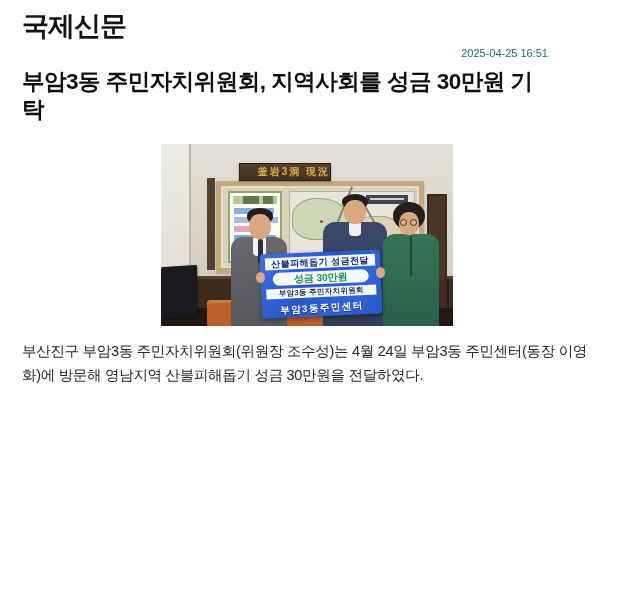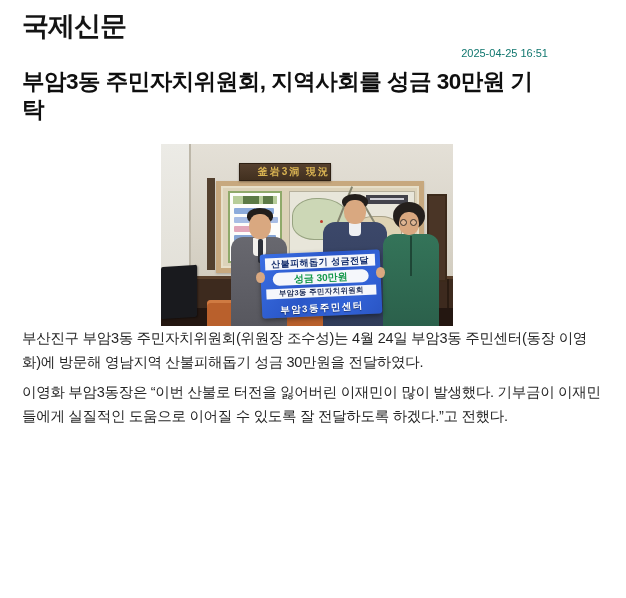--- a/index.html
+++ b/index.html
@@ -87,21 +87,21 @@
   .sg1 { color:#16306e; font-size:9px; line-height:12px; letter-spacing:0.5px; margin-bottom:3px; }
   .sg2 { color:#13984a; font-size:10px; line-height:13px; border-radius:8px; margin:0 7px 3px; }
   .sg3 { color:#1d2c55; font-size:7.5px; line-height:10px; letter-spacing:0.3px; }
   .sg4 { color:#ffffff; font-size:9.5px; line-height:12px; font-weight:700; text-align:center; letter-spacing:1.5px;
     margin-top:5px; transform:rotate(-1deg); text-shadow:0 1px 1px rgba(0,0,0,.45); white-space:nowrap; }
   .hand { position:absolute; width:9px; height:11px; background:#d9a880; border-radius:50%; z-index:6; }
   .hd-left { left:95px; top:128px; }
   .hd-right { left:215px; top:123px; }
 
   
-  article { margin-top:1px; width:582px; }
+  article { margin-top:14px; width:582px; }
   article p { font-size:14.5px; line-height:23.5px; color:#262626; letter-spacing:-0.3px;
     word-break:break-all; margin-bottom:7px; }
 </style>
 </head>
 <body>
 
 <div class="page">
 
   <header>
     <div class="logo">국제신문</div>
@@ -178,16 +178,15 @@
       <div class="sg-row sg2">성금 30만원</div>
       <div class="sg-row sg3">부암3동  주민자치위원회</div>
       <div class="sg4">부암3동주민센터</div>
     </div>
     <div class="hand hd-left"></div>
     <div class="hand hd-right"></div>
   </figure>
 
   <article>
     <p>부산진구 부암3동 주민자치위원회(위원장 조수성)는 4월 24일 부암3동 주민센터(동장 이영화)에 방문해 영남지역 산불피해돕기 성금 30만원을 전달하였다.</p>
-    <p>이영화 부암3동장은 “이번 산불로 터전을 잃어버린 이재민이 많이 발생했다. 기부금이 이재민들에게 실질적인 도움으로 이어질 수 있도록 잘 전달하도록 하겠다.”고 전했다.</p>
   </article>
 
 </div>
 
 </body></html>

